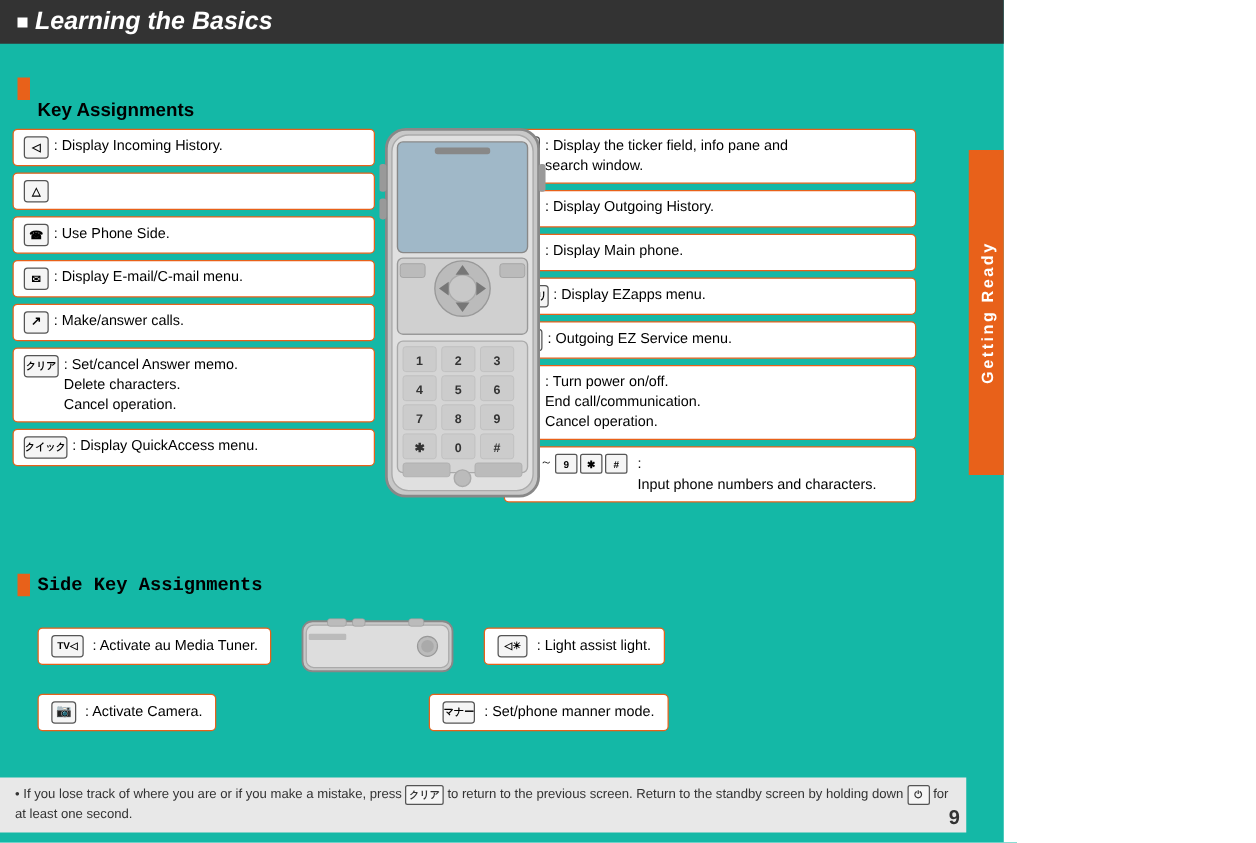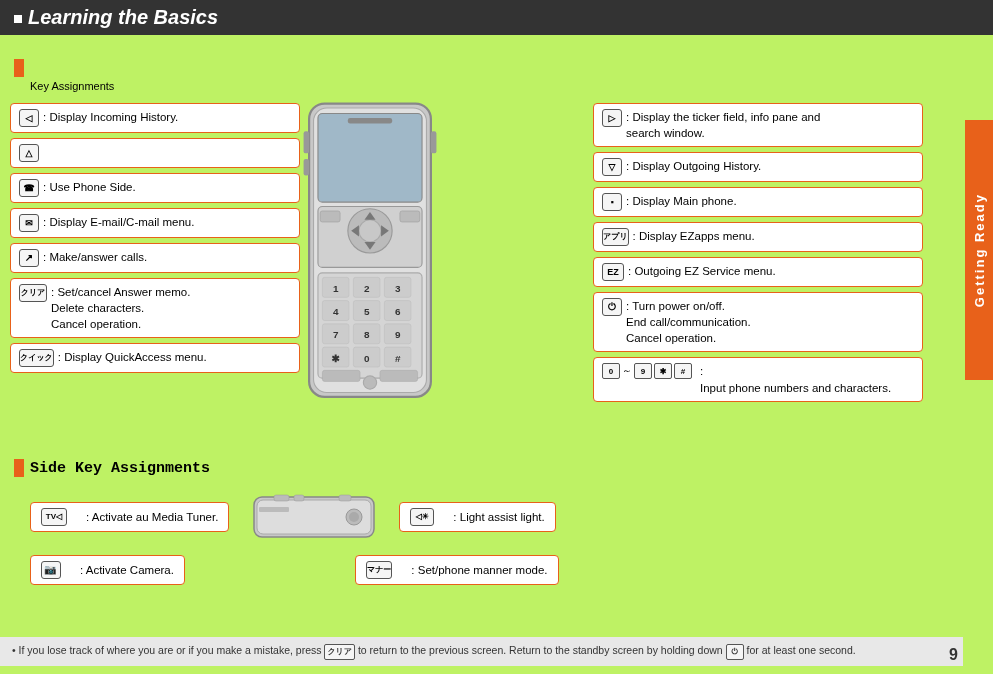--- a/index.html
+++ b/index.html
@@ -7,24 +7,24 @@
       font-family: Arial, sans-serif;
       background: #fff;
       width: 1005px;
       height: 674px;
       overflow: hidden;
       position: relative;
       font-size: 12px;
     }
 
     .page-container {
-      width: 993px;
+      width: 803px;
       height: 674px;
       position: relative;
-      background: #bef264;
+      background: #14b8a6;
     }
 
     
     .side-tab {
       position: absolute;
       right: 0;
       top: 120px;
       width: 28px;
       height: 260px;
       background: #e8611a;
@@ -172,21 +172,21 @@
     }
 
     .side-key-box {
       border: 1.5px solid #e8611a;
       border-radius: 4px;
       padding: 5px 10px;
       font-size: 11.5px;
       background: #fff;
       display: flex;
       align-items: center;
-      gap: 19px;
+      gap: 7px;
     }
 
     
     .bottom-note {
       position: absolute;
       bottom: 8px;
       left: 0;
       right: 30px;
       background: #e8e8e8;
       padding: 6px 12px;
@@ -225,21 +225,21 @@
 
   <div class="main-title">Learning the Basics</div>
 
   <div class="side-tab">
     <span class="side-tab-text">Getting Ready</span>
   </div>
 
   <div class="key-assignments-section">
     <div class="key-assignments-header">
       <span class="section-header-bar"></span>
-      <span style="font-size:11px;font-weight:normal;margin-top:36px;">Key Assignments</span>
+      <span style="font-size:15px;font-weight:bold;margin-top:36px;">Key Assignments</span>
     </div>
 
     <div class="left-column">
 
       <div class="key-box">
         <span class="key-icon">◁</span>
         <span class="key-desc">: Display Incoming History.</span>
       </div>
 
       <div class="key-box">

